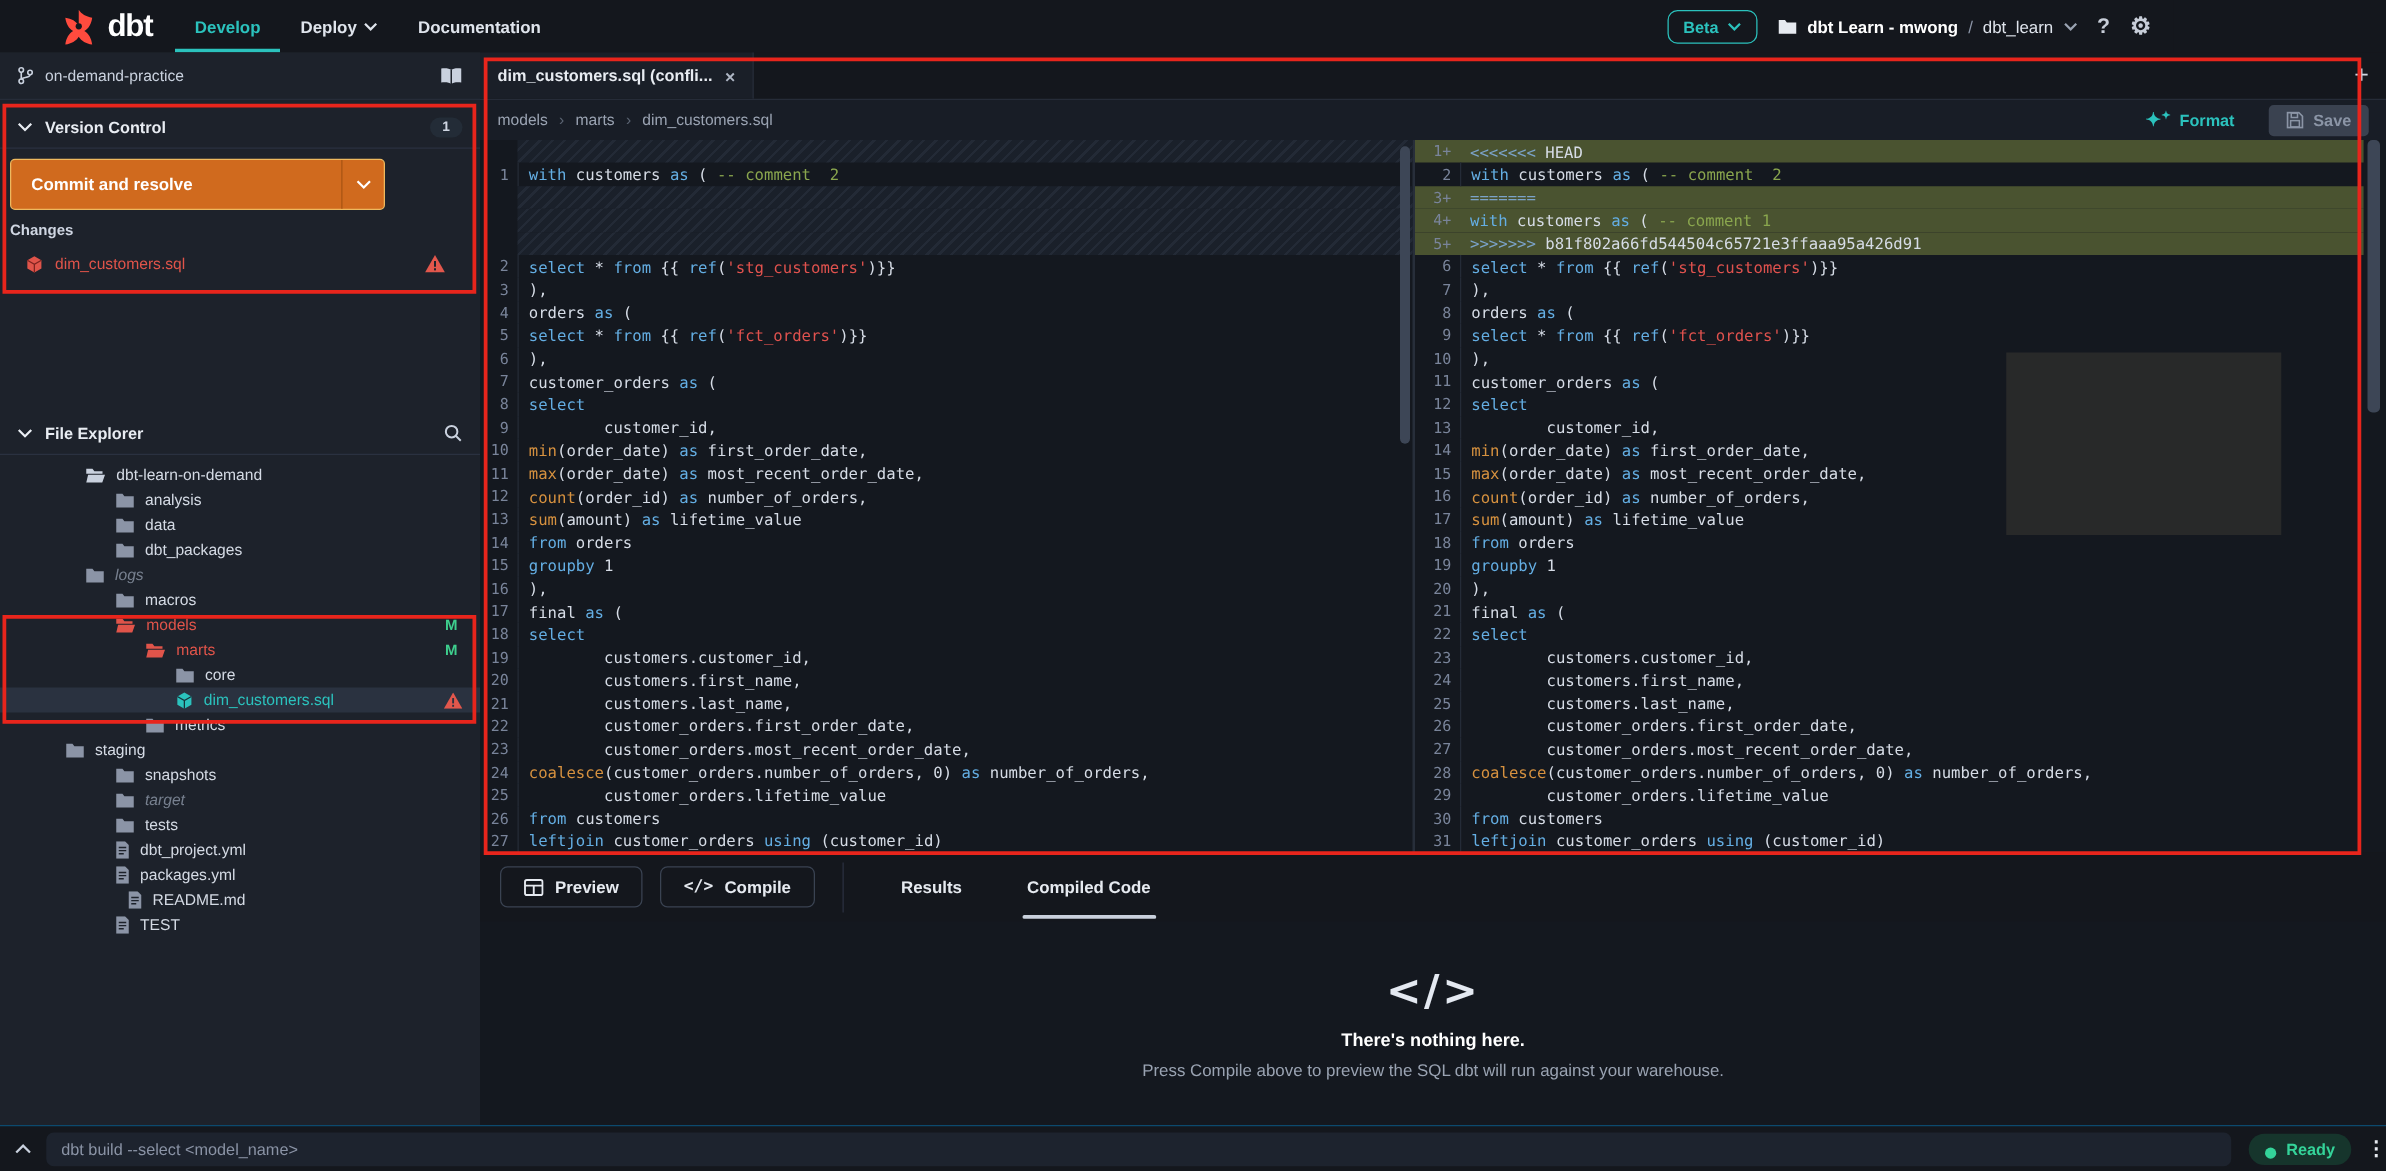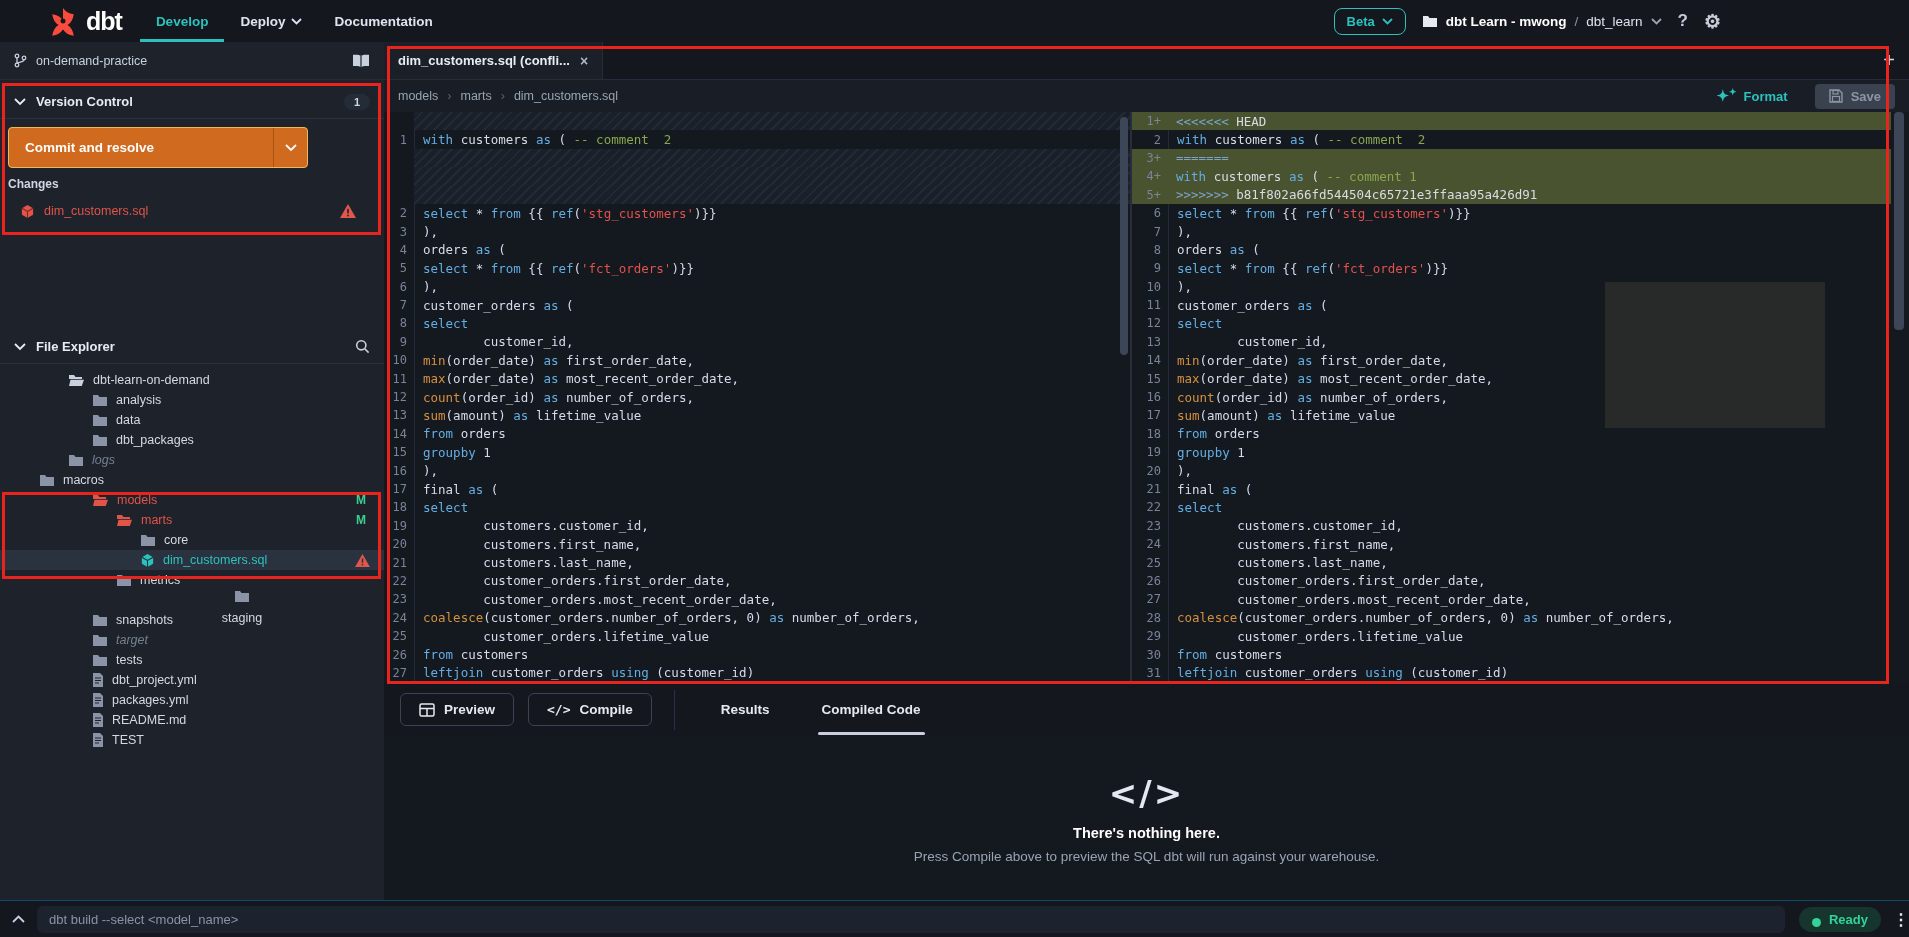--- a/index.html
+++ b/index.html
@@ -291,21 +291,21 @@
       </div>
       <div class="tree-row dim" style="padding-left: 68px;">
         <span>
           <svg width="16" height="13" viewBox="0 0 16 13">
             <path d="M1 1h5l1.5 2H15v9H1z" fill="#8b94a6"></path>
           </svg>
         </span>
         <span>logs</span>
         <span class="spacer-right"></span>
       </div>
-      <div class="tree-row" style="padding-left: 39px;">
+      <div class="tree-row" style="padding-left: 92px;">
         <span>
           <svg width="16" height="13" viewBox="0 0 16 13">
             <path d="M1 1h5l1.5 2H15v9H1z" fill="#8b94a6"></path>
           </svg>
         </span>
         <span>macros</span>
         <span class="spacer-right"></span>
       </div>
       <div class="tree-row red" style="padding-left: 92px;">
         <span>
@@ -357,21 +357,21 @@
       </div>
       <div class="tree-row" style="padding-left: 116px;">
         <span>
           <svg width="16" height="13" viewBox="0 0 16 13">
             <path d="M1 1h5l1.5 2H15v9H1z" fill="#8b94a6"></path>
           </svg>
         </span>
         <span>metrics</span>
         <span class="spacer-right"></span>
       </div>
-      <div class="tree-row" style="padding-left: 100px; flex-direction: column;">
+      <div class="tree-row" style="padding-left: 52px;">
         <span>
           <svg width="16" height="13" viewBox="0 0 16 13">
             <path d="M1 1h5l1.5 2H15v9H1z" fill="#8b94a6"></path>
           </svg>
         </span>
         <span>staging</span>
         <span class="spacer-right"></span>
       </div>
       <div class="tree-row" style="padding-left: 92px;">
         <span>
@@ -413,21 +413,21 @@
       <div class="tree-row" style="padding-left: 92px;">
         <span>
           <svg width="12" height="14" viewBox="0 0 12 14">
             <path d="M1 0h7l3 3v11H1z" fill="#8b94a6"></path>
             <path d="M3 5h6M3 7.5h6M3 10h4" stroke="#1d222b" stroke-width="1.1"></path>
           </svg>
         </span>
         <span>packages.yml</span>
         <span class="spacer-right"></span>
       </div>
-      <div class="tree-row" style="padding-left: 92px;">
+      <div class="tree-row" style="padding-left: 92px; margin-left: 10px;">
         <span>
           <svg width="12" height="14" viewBox="0 0 12 14">
             <path d="M1 0h7l3 3v11H1z" fill="#8b94a6"></path>
             <path d="M3 5h6M3 7.5h6M3 10h4" stroke="#1d222b" stroke-width="1.1"></path>
           </svg>
         </span>
         <span>README.md</span>
         <span class="spacer-right"></span>
       </div>
       <div class="tree-row" style="padding-left: 92px;">

